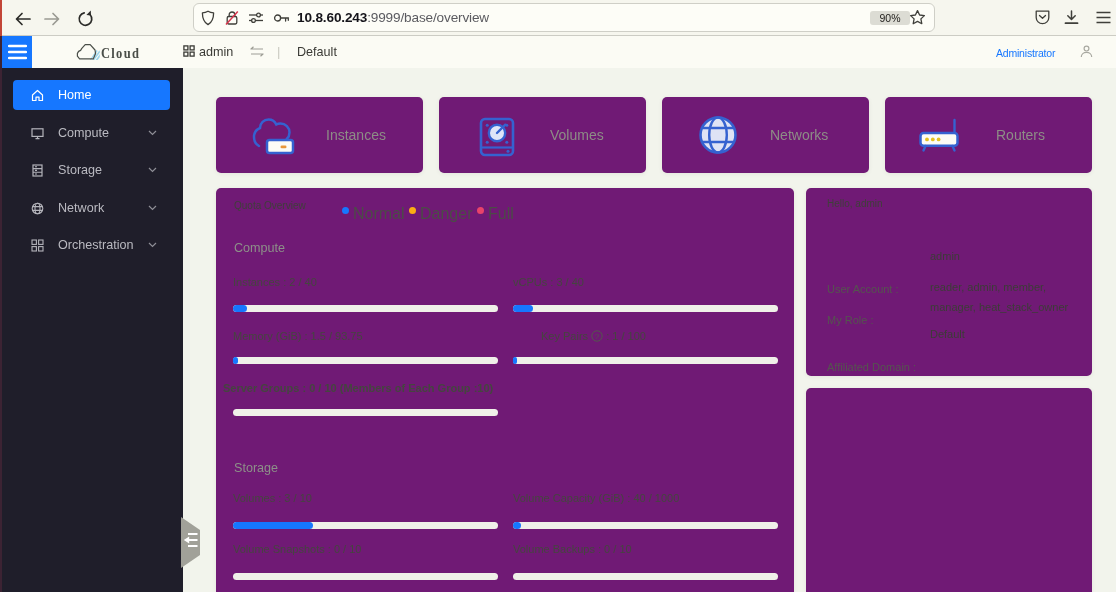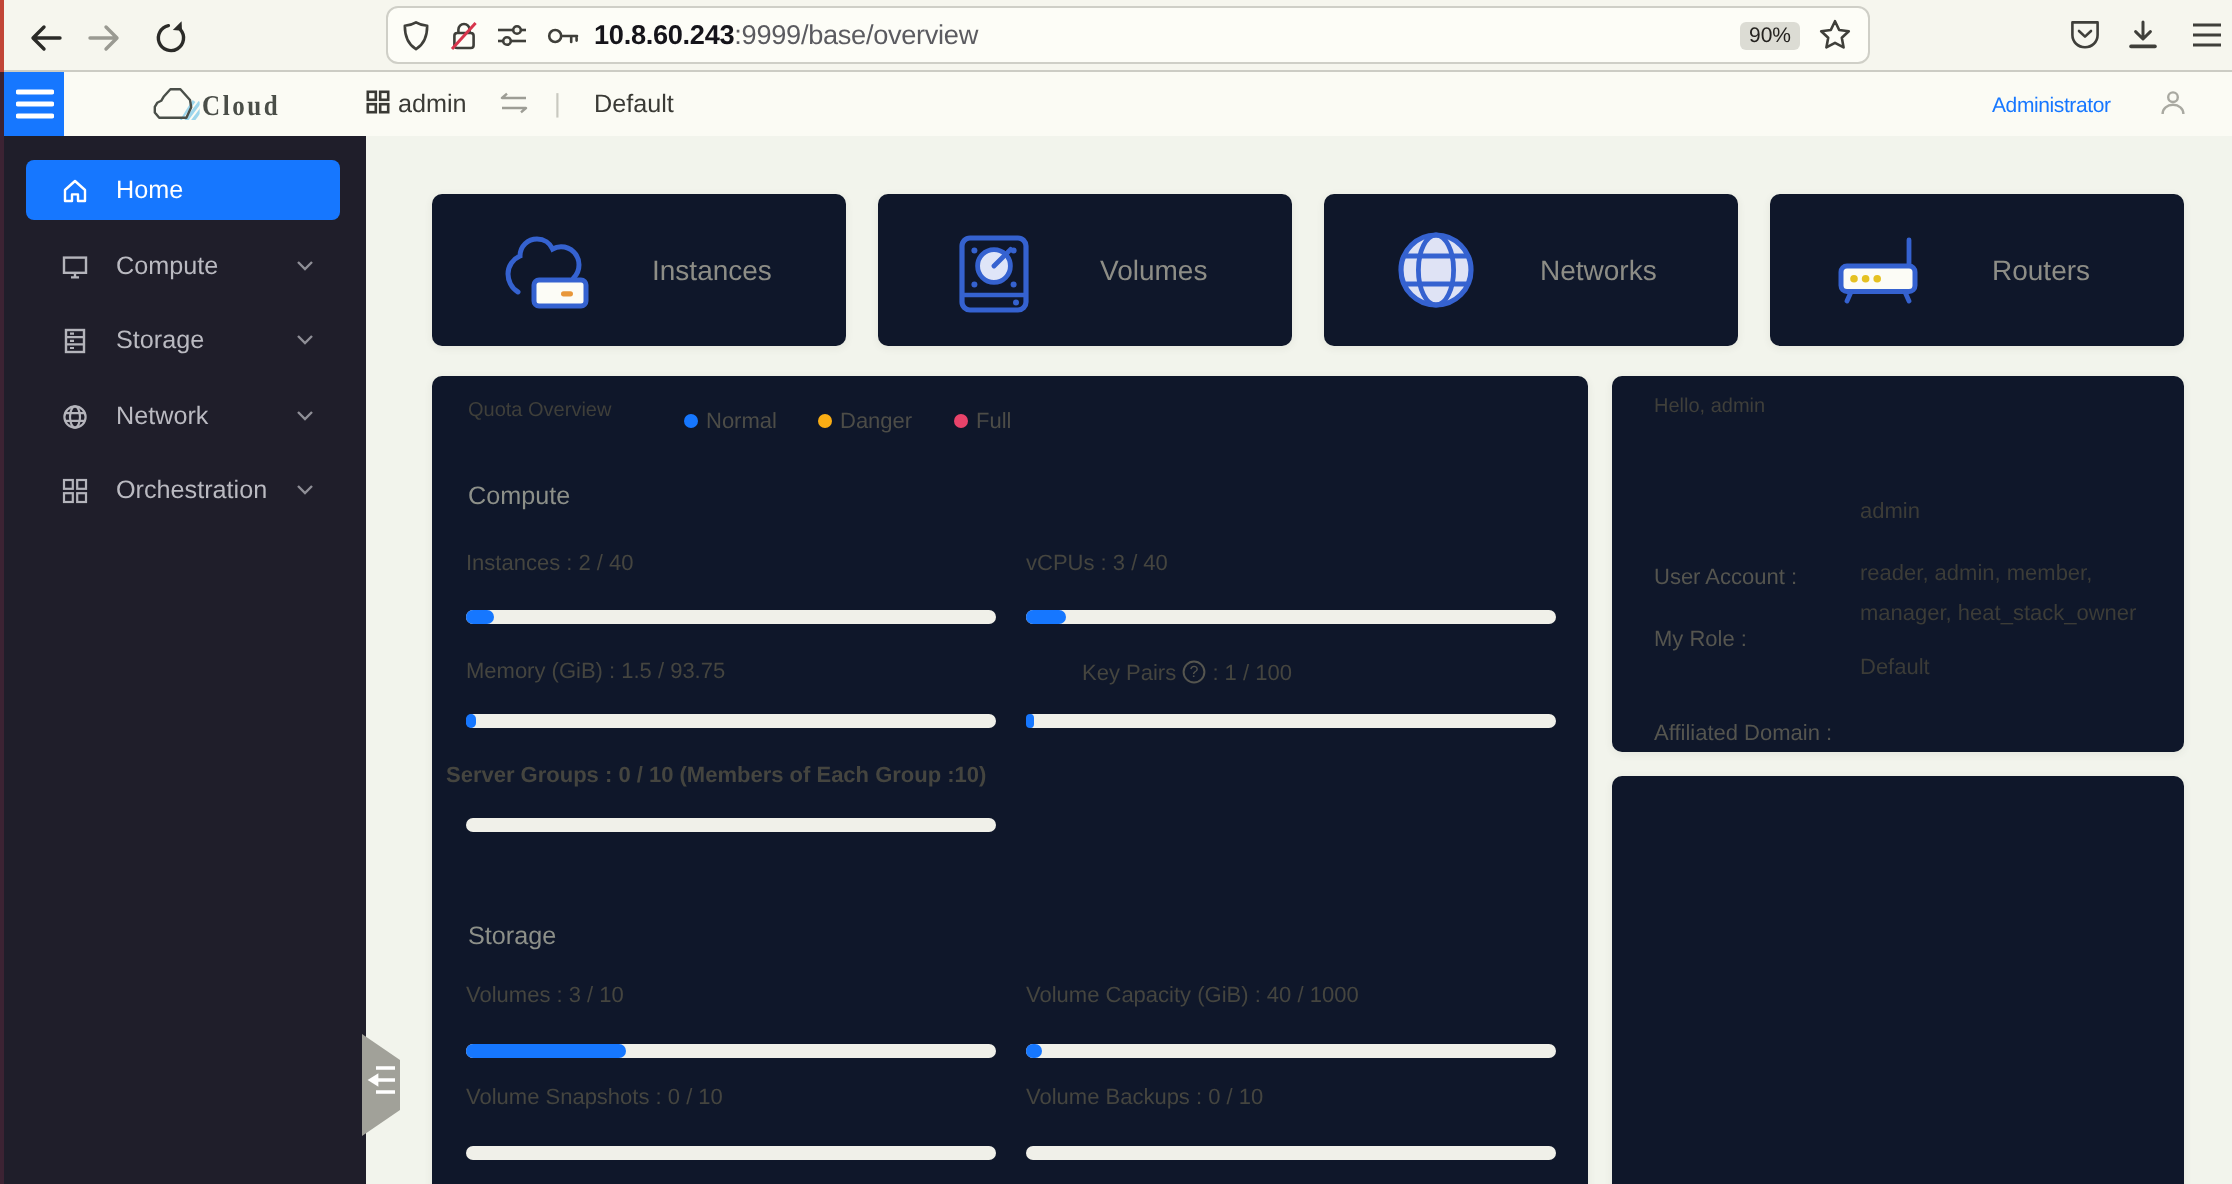--- a/index.html
+++ b/index.html
@@ -7,21 +7,21 @@
   body { font-family:"Liberation Sans", sans-serif; position:relative; background:#f2f4ec; }
   .abs { position:absolute; }
 
   
   #chrome { left:0; top:0; width:1116px; height:36px; background:#f6f6ee; border-bottom:1px solid #ccccc4; }
   #redstrip-top { left:0; top:0; width:2px; height:36px; background:#c24536; z-index:50;}
   #redstrip-bot { left:0; top:36px; width:2px; height:556px; background:#3c2333; z-index:50;}
   #urlbar { left:193px; top:3px; width:742px; height:29px; background:#fdfdf7; border:1px solid #cfcfc7; border-radius:6px; }
   #urltext { left:297px; top:10px; font-size:13.6px; color:#15141a; letter-spacing:-0.15px;}
   #urltext span { color:#5b5b60; }
-  #zoombadge { left:870px; top:11px; width:30px; height:14px; background:#dcdcd4; border-radius:3px; font-size:10.5px; color:#24221f; text-align:center; line-height:14px; }
+  #zoombadge { left:870px; top:11px; width:40px; height:14px; background:#dcdcd4; border-radius:3px; font-size:10.5px; color:#24221f; text-align:center; line-height:14px; }
 
   
   #topnav { left:0; top:36px; width:1116px; height:32px; background:#fbfbf4; }
   #bluehamb { left:2px; top:36px; width:30px; height:32px; background:#1677ff; }
   #logotext { left:101px; top:44.5px; font-family:"Liberation Serif", serif; font-size:12.5px; letter-spacing:1.3px; font-weight:bold; color:#4a4e48; transform:scale(1,1.15); transform-origin:0 0; }
   .topnavtext { font-size:12.6px; color:#3a3a35; }
   #adminlabel { left:199px; top:45px; }
   #defaultlabel { left:297px; top:45px; }
   #sep1 { left:277px; top:44px; color:#c9c9c0; font-size:13px; }
   #administrator { left:996px; top:47px; font-size:10.5px; letter-spacing:-0.2px; color:#1677ff; }
@@ -29,31 +29,31 @@
   
   #sidebar { left:0; top:68px; width:183px; height:524px; background:#1f1e2a; }
   #homesel { left:13px; top:80px; width:157px; height:30px; background:#1677ff; border-radius:4px; }
   .menuitem { left:0; width:183px; height:30px; }
   .menutext { position:absolute; left:58px; top:8px; font-size:12.6px; color:#babac1; }
   .menutext.sel { color:#ffffff; }
   .menuicon { position:absolute; left:31px; top:9px; }
   .chev { position:absolute; left:148px; top:12px; }
 
   
-  .card { background:#0f172a; border-radius:5px; box-shadow:0 1px 4px rgba(60,64,50,0.08); }
+  .card { background:#701a75; border-radius:5px; box-shadow:0 1px 4px rgba(60,64,50,0.08); }
   .ovcard { top:97px; width:207px; height:76px; }
   .ovlabel { position:absolute; top:30px; font-size:14px; color:#8d8d86; }
 
   
   #quotacard { left:216px; top:188px; width:578px; height:500px; }
   #hellocard { left:806px; top:188px; width:286px; height:188px; }
   #lowercard { left:806px; top:388px; width:286px; height:300px; }
 
   .qtitle { font-size:10px; color:#3f3f3a; }
-  .legend-label { font-size:11px; color:#4c4c47; }
+  .legend-label { font-size:16px; color:#4c4c47; }
   .dot { width:7px; height:7px; border-radius:50%; display:inline-block; }
   .sechead { font-size:12.6px; color:#8d9089; }
   .qlabel { font-size:11px; color:#45453f; }
   .track { height:7px; border-radius:4px; background:#f0f0e9; }
   .fill { height:7px; border-radius:4px; background:#1677ff; }
 
   .hlabel { font-size:11px; color:#55554f;margin-top:33px; }
   .hvalue { font-size:11px; color:#3c3c37; }
 
   

